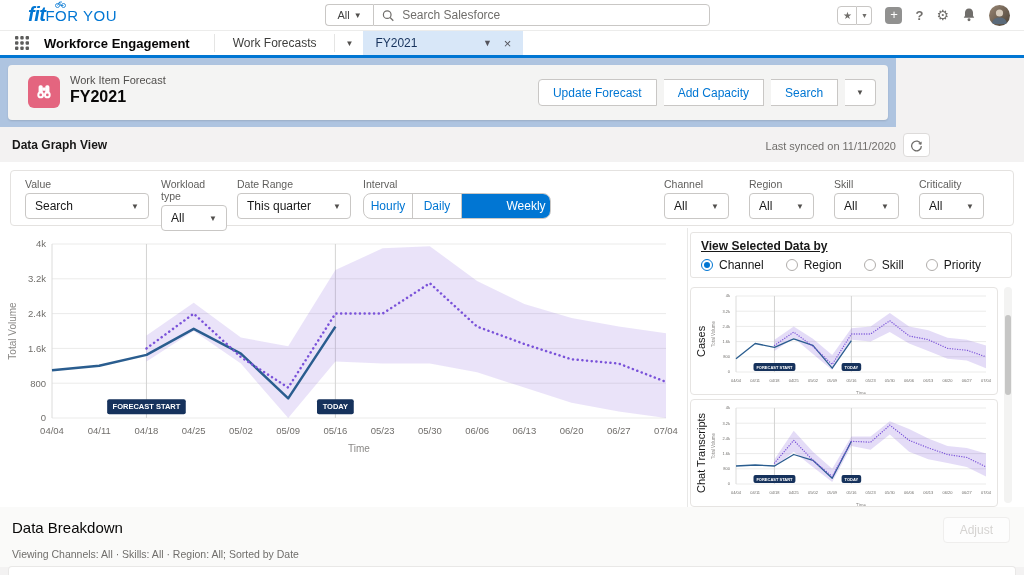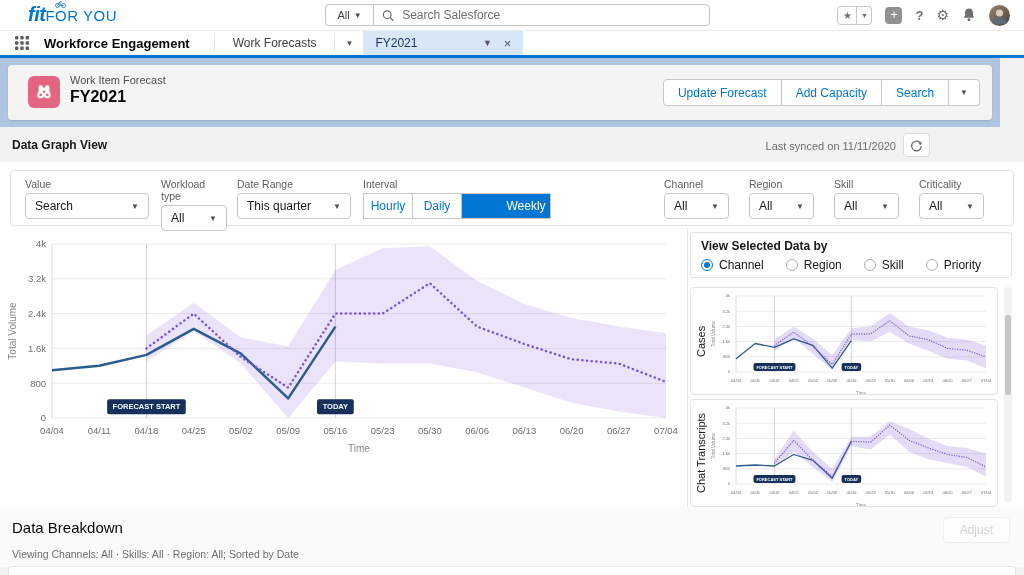--- a/index.html
+++ b/index.html
@@ -37,58 +37,58 @@
   .tab-accent { position:absolute; left:0; top:55px; width:1024px; height:3px; background:#0176d3; }
   .waffle { width:44px; display:flex; align-items:center; justify-content:center; cursor:pointer; }
   .app-name { display:flex; align-items:center; font-size:13px; font-weight:700; color:#080707; padding-right:24px; cursor:pointer; }
   .tab-div { width:1px; background:#e5e5e4; margin:3px 0; }
   .tab { display:flex; align-items:center; padding:0 18px; font-size:12px; color:#3e3e3c; cursor:pointer; }
   .tab-chev { display:flex; align-items:center; padding:0 10px; font-size:8px; color:#514f4d; cursor:pointer; }
   .tab.active { background:#d8e7f8; color:#16325c; gap:10px; padding:0 12px; width:160px; justify-content:space-between; }
   .tab.active .tic { font-size:9px; color:#54545c; }
 
   
-  .banner { position:absolute; left:0; top:58px; width:1000px; height:69px; background:#aec4e0;padding-left:44px; }
+  .banner { position:absolute; left:0; top:58px; width:896px; height:69px; background:#aec4e0;padding-left:44px; }
   .banner-card { position:absolute; left:8px; right:8px; top:7px; height:55px; background:#f4f4f3; border-radius:4px; box-shadow:0 1px 2px rgba(0,0,0,0.12); }
   .obj-icon { position:absolute; left:20px; top:11px; width:32px; height:32px; border-radius:6px; background:#e4657f; display:flex; align-items:center; justify-content:center; }
   .banner-titles { position:absolute; left:62px; top:9px; }
   .rec-type { font-size:11px; color:#514f4d; }
   .rec-title { font-size:16px; font-weight:700; color:#080707; margin-top:2px; }
-  .banner-actions { position:absolute; right:12px; top:14px; display:flex; }
+  .banner-actions { position:absolute; right:12px; top:14px; display:flex;gap:7px; }
   .act-btn { height:27px; background:#fff; border:1px solid #c9c7c5; border-left:none; color:#0176d3; font-size:12px; padding:0 14px; display:flex; align-items:center; cursor:pointer; white-space:nowrap; }
   .act-btn:first-child { border-left:1px solid #c9c7c5; border-radius:4px 0 0 4px; }
   .act-btn.caret-seg { border-radius:0 4px 4px 0; color:#514f4d; font-size:8px; padding:0 11px; }
 
   
   .graph-head { position:absolute; left:0; top:127px; width:944px; height:35px;text-align:center; }
   .gh-title { position:absolute; left:12px; top:11px; font-size:12px; font-weight:700; color:#181818; }
   .gh-sync { position:absolute; right:48px; top:13px; font-size:11px; color:#706e6b; }
   .refresh-btn { position:absolute; right:14px; top:6px; width:27px; height:24px; background:#fff; border:1px solid #dddbda; border-radius:4px; display:flex; align-items:center; justify-content:center; cursor:pointer; }
 
   
   .main-card { position:absolute; left:0; top:162px; width:1024px; height:345px; background:#fff; }
   .filter-box { position:absolute; left:10px; right:10px; top:8px; height:56px; border:1px solid #e4e2e0; border-radius:4px; background:#fff; }
   .f-group { position:absolute; top:7px; }
   .f-label { font-size:10.5px; color:#5f5e5c; margin-bottom:3px; }
   .select { height:26px; border:1px solid #c9c7c5; border-radius:4px; background:#fff; display:flex; align-items:center; justify-content:space-between; padding:0 9px; font-size:12px; color:#181818; cursor:pointer; }
   .select .caret { font-size:8px; color:#514f4d; }
-  .seg-group { display:flex; height:26px; border:1px solid #c9c7c5; border-radius:0; overflow:hidden; background:#fff; }
+  .seg-group { display:flex; height:26px; border:1px solid #c9c7c5; border-radius:8px; overflow:hidden; background:#fff; }
   .seg { flex:1; display:flex; align-items:center; justify-content:center; font-size:12px; color:#0176d3; border-left:1px solid #c9c7c5; cursor:pointer; }
   .seg:first-child { border-left:none; }
   .seg.on { background:#0176d3; color:#fff;padding-left:40px; }
 
   .chart-zone { position:absolute; left:0; top:66px; width:1024px; height:279px; }
   .main-chart { position:absolute; left:6px; top:4px; }
   .legend { position:absolute; left:0; top:290px; width:686px; display:flex; justify-content:center; gap:26px; }
   .leg-item { display:flex; align-items:center; gap:7px; font-size:11px; font-weight:700; color:#2b2826; }
   .v-div { position:absolute; left:687px; top:0; width:1px; height:279px; background:#e8e8e7; }
 
   .side { position:absolute; left:690px; top:0; width:324px; height:279px; }
   .radio-card { position:absolute; left:0; top:4px; width:322px; height:46px; border:1px solid #e6e4e2; border-radius:3px; background:#fff; padding:6px 10px; }
-  .rc-title { font-size:12px; font-weight:700; color:#181818; }
+  .rc-title { font-size:12px; font-weight:700; color:#181818;text-decoration:underline; }
   .radio-row { display:flex; gap:22px; margin-top:5px; }
   .radio-opt { display:flex; align-items:center; gap:6px; font-size:12px; color:#181818; cursor:pointer; }
   .rdot { width:12px; height:12px; border-radius:50%; border:1px solid #b0adab; background:#fff; position:relative; }
   .rdot.sel { border-color:#0176d3; }
   .rdot.sel::after { content:""; position:absolute; left:2px; top:2px; width:6px; height:6px; border-radius:50%; background:#0176d3; }
   .mini-area { position:absolute; left:0; top:55px; width:322px; height:224px; overflow:hidden; }
   .mini-card { position:absolute; left:0; width:308px; height:108px; border:1px solid #e6e4e2; border-radius:4px; background:#fff; }
   .mini-card .rot { position:absolute; left:2px; top:0; bottom:0; width:16px; display:flex; align-items:center; justify-content:center;
        writing-mode:vertical-rl; transform:rotate(180deg); font-size:11px; color:#181818; }
   .mini-chart { position:absolute; left:19px; top:2px; }

